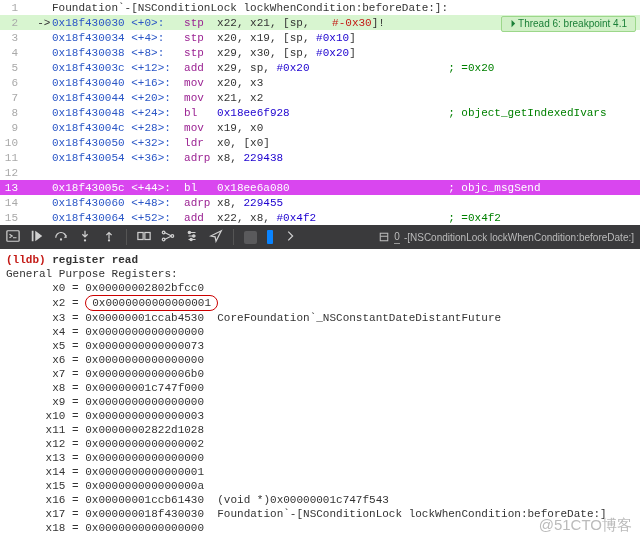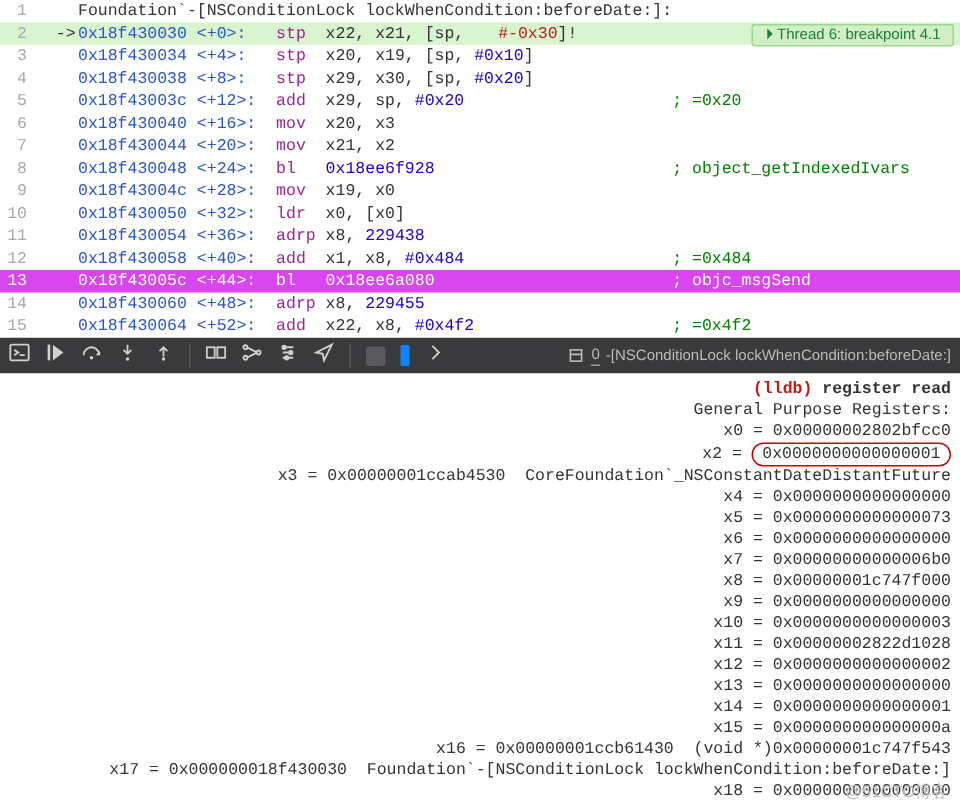--- a/index.html
+++ b/index.html
@@ -23,43 +23,43 @@
   .top-rel { position: relative; }
   .toolbar { background: #3a3a3c; height: 24px; display: flex; align-items: center; padding: 0 6px; gap: 10px; color: #ddd; }
   .toolbar svg { width: 14px; height: 14px; fill: none; stroke: #d0d0d0; stroke-width: 1.4; }
   .toolbar .ico.fill svg { fill: #d0d0d0; stroke: none; }
   .toolbar .sep { width: 1px; height: 16px; background: #555; }
   .toolbar .box { width: 13px; height: 13px; background: #5a5a5c; border-radius: 2px; }
   .toolbar .blue-marker { width: 6px; height: 14px; background: #0a84ff; border-radius: 1px; }
   .toolbar .jump { margin-left: auto; display: flex; align-items: center; gap: 4px; font-size: 10px; color: #bbb; font-family: -apple-system, Helvetica, Arial, sans-serif; }
   .toolbar .underline { border-bottom: 1px solid #999; padding-bottom: 1px; }
   .console { padding: 4px 6px 8px 6px; background: #fff; line-height: 14px; }
-  .console-line { white-space: pre; text-align: right; }
+  .console-line { white-space: pre; }
   .prompt { color: #c41a16; font-weight: bold; }
   .cmd { font-weight: bold; }
   .circled { display: inline-block; border: 1.5px solid #c00; border-radius: 9px; padding: 0 6px; }
-  .watermark { position: fixed; right: 8px; bottom: 4px; color: #bbb; font-size: 11px; font-family: -apple-system, Helvetica, Arial, sans-serif; }
+  .watermark { position: fixed; right: 8px; bottom: 4px; color: #bbb; font-size: 15px; font-family: -apple-system, Helvetica, Arial, sans-serif; }
 </style>
 </head>
 <body>
 
 <div class="pane asm-pane top-rel">
   <div id="asm-container">
       <div class="asm-line"><div class="gutter">1</div><div class="arrow-col"></div><div class="code">Foundation`-[NSConditionLock lockWhenCondition:beforeDate:]:</div></div>
       <div class="asm-line hl-green"><div class="gutter">2</div><div class="arrow-col">  -&gt;</div><div class="code"><span class="addr">0x18f430030</span> <span class="off">&lt;+0&gt;:  </span> <span class="kw">stp  </span><span>x22, x21, [sp, </span><span class="lit">#-0x30</span><span>]!</span></div></div>
       <div class="asm-line"><div class="gutter">3</div><div class="arrow-col"></div><div class="code"><span class="addr">0x18f430034</span> <span class="off">&lt;+4&gt;:  </span> <span class="kw">stp  </span><span>x20, x19, [sp, </span><span class="num">#0x10</span><span>]</span></div></div>
       <div class="asm-line"><div class="gutter">4</div><div class="arrow-col"></div><div class="code"><span class="addr">0x18f430038</span> <span class="off">&lt;+8&gt;:  </span> <span class="kw">stp  </span><span>x29, x30, [sp, </span><span class="num">#0x20</span><span>]</span></div></div>
       <div class="asm-line"><div class="gutter">5</div><div class="arrow-col"></div><div class="code"><span class="addr">0x18f43003c</span> <span class="off">&lt;+12&gt;: </span> <span class="kw">add  </span><span>x29, sp, </span><span class="num">#0x20</span><span>                     </span><span class="cmt">; =0x20</span></div></div>
       <div class="asm-line"><div class="gutter">6</div><div class="arrow-col"></div><div class="code"><span class="addr">0x18f430040</span> <span class="off">&lt;+16&gt;: </span> <span class="kw">mov  </span><span>x20, x3</span></div></div>
       <div class="asm-line"><div class="gutter">7</div><div class="arrow-col"></div><div class="code"><span class="addr">0x18f430044</span> <span class="off">&lt;+20&gt;: </span> <span class="kw">mov  </span><span>x21, x2</span></div></div>
       <div class="asm-line"><div class="gutter">8</div><div class="arrow-col"></div><div class="code"><span class="addr">0x18f430048</span> <span class="off">&lt;+24&gt;: </span> <span class="kw">bl   </span><span></span><span class="num">0x18ee6f928</span><span>                        </span><span class="cmt">; object_getIndexedIvars</span></div></div>
       <div class="asm-line"><div class="gutter">9</div><div class="arrow-col"></div><div class="code"><span class="addr">0x18f43004c</span> <span class="off">&lt;+28&gt;: </span> <span class="kw">mov  </span><span>x19, x0</span></div></div>
       <div class="asm-line"><div class="gutter">10</div><div class="arrow-col"></div><div class="code"><span class="addr">0x18f430050</span> <span class="off">&lt;+32&gt;: </span> <span class="kw">ldr  </span><span>x0, [x0]</span></div></div>
       <div class="asm-line"><div class="gutter">11</div><div class="arrow-col"></div><div class="code"><span class="addr">0x18f430054</span> <span class="off">&lt;+36&gt;: </span> <span class="kw">adrp </span><span>x8, </span><span class="num">229438</span></div></div>
-      <div class="asm-line"><div class="gutter">12</div><div class="arrow-col"></div><div class="code"><span class="addr">0x18f430058</span> <span class="off">&lt;+40&gt;: </span> <span class="kw">add  </span><span>x1, x8, </span><span class="num">#0x484</span><span>                     </span><span class="cmt">; =0x484</span></div></div>
+      <div class="asm-line"><div class="gutter">12</div><div class="arrow-col"></div></div>
       <div class="asm-line hl-blue"><div class="gutter">13</div><div class="arrow-col"></div><div class="code"><span class="addr">0x18f43005c</span> <span class="off">&lt;+44&gt;: </span> <span class="kw">bl   </span><span></span><span class="num">0x18ee6a080</span><span>                        </span><span class="cmt">; objc_msgSend</span></div></div>
       <div class="asm-line"><div class="gutter">14</div><div class="arrow-col"></div><div class="code"><span class="addr">0x18f430060</span> <span class="off">&lt;+48&gt;: </span> <span class="kw">adrp </span><span>x8, </span><span class="num">229455</span></div></div>
       <div class="asm-line"><div class="gutter">15</div><div class="arrow-col"></div><div class="code"><span class="addr">0x18f430064</span> <span class="off">&lt;+52&gt;: </span> <span class="kw">add  </span><span>x22, x8, </span><span class="num">#0x4f2</span><span>                    </span><span class="cmt">; =0x4f2</span></div></div>
     </div>
   <div class="breakpoint-badge">
     <span>⏵</span>
     <span>Thread 6: breakpoint 4.1</span>
   </div>
 </div>
 

